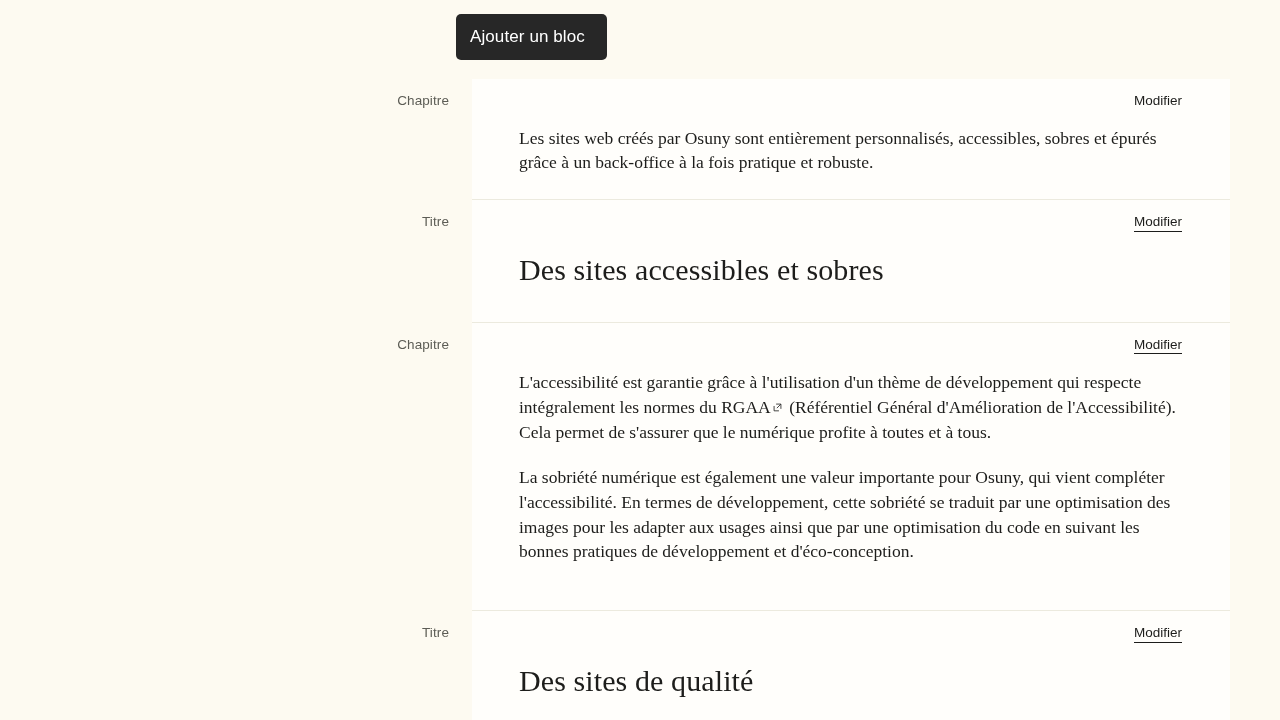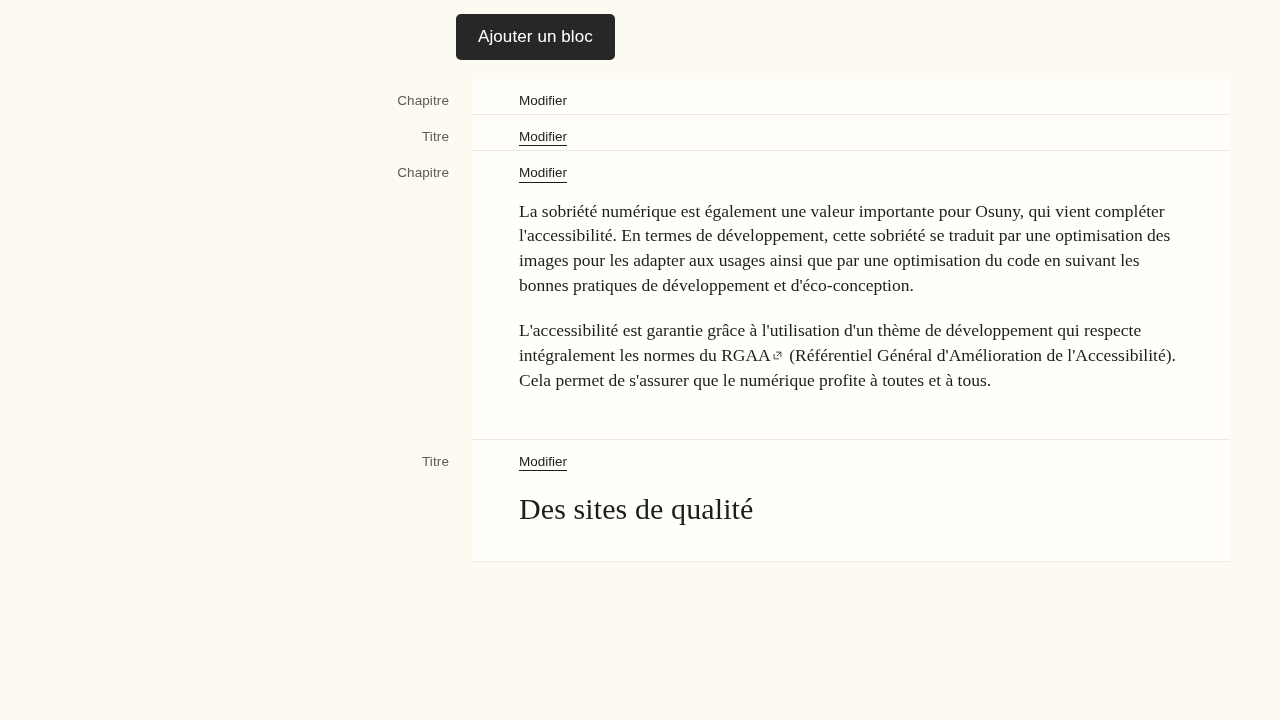--- a/index.html
+++ b/index.html
@@ -29,21 +29,21 @@
   .add-block-btn {
     margin-left: 456px;
     display: inline-block;
     background: #272727;
     color: #ffffff;
     border: none;
     border-radius: 5px;
     font-family: "Liberation Sans", sans-serif;
     font-size: 17px;
     line-height: 1;
-    padding: 14px 22px 15px 22px;
+    padding: 14px 22px 15px 14px;
     cursor: pointer;
     letter-spacing: .1px;
   }
 
   
   .blocks {
     margin-top: 19px;
   }
   .block-row {
     position: relative;
@@ -68,21 +68,21 @@
     background: #fffefb;
     border-bottom: 1px solid #eceade;
     padding: 0 48px 0 47px;
     position: relative;
   }
   .block-card.first {
     border-top: none;
   }
   .edit-link-wrap {
     display: flex;
-    justify-content: flex-start;
+    justify-content: flex-end;
     padding-top: 13px;
     padding-bottom: 4px;
     padding-right: 0px;
   }
   .edit-link {
     font-size: 13.5px;
     color: #1d1d1b;
     text-decoration: none;
     border-bottom: 1px solid #1d1d1b;
     line-height: 1.3;
@@ -151,45 +151,49 @@
   </div>
 
   <div class="blocks">
 
     <div class="block-row">
       <div class="block-label">Chapitre</div>
       <div class="block-card first">
         <div class="edit-link-wrap">
           <a class="edit-link plain">Modifier</a>
         </div>
+        <div class="block-body pad-para">
+          <p class="last">Les sites web créés par Osuny sont entièrement personnalisés, accessibles, sobres et épurés grâce à un back-office à la fois pratique et robuste.</p>
+        </div>
       </div>
     </div>
 
     <div class="block-row">
       <div class="block-label">Titre</div>
       <div class="block-card">
         <div class="edit-link-wrap">
           <a class="edit-link">Modifier</a>
         </div>
+        <h2 class="block-title">Des sites accessibles et sobres</h2>
       </div>
     </div>
 
     <div class="block-row">
       <div class="block-label">Chapitre</div>
       <div class="block-card">
         <div class="edit-link-wrap">
           <a class="edit-link">Modifier</a>
         </div>
         <div class="block-body pad-para-multi">
-          <p>La sobriété numérique est également une valeur importante pour Osuny, qui vient compléter l'accessibilité. En termes de développement, cette sobriété se traduit par une optimisation des images pour les adapter aux usages ainsi que par une optimisation du code en suivant les bonnes pratiques de développement et d'éco-conception.</p>
           <p><span>L'accessibilité est garantie grâce à l'utilisation d'un thème de développement qui respecte intégralement les normes du </span><a class="inline-link">RGAA</a><span class="ext-icon"><svg width="9" height="9" viewBox="0 0 10 10">
                   <path d="M3.5 1.2h5.3v5.3" fill="none" stroke="#1d1d1b" stroke-width="0.9"></path>
                   <path d="M8.6 1.4L4.3 5.7" fill="none" stroke="#1d1d1b" stroke-width="0.9"></path>
                   <path d="M6.6 8.7H1.2V3.3" fill="none" stroke="#1d1d1b" stroke-width="0.9"></path>
                 </svg></span><span> (Référentiel Général d'Amélioration de l'Accessibilité). Cela permet de s'assurer que le numérique profite à toutes et à tous.</span></p>
+          <p>La sobriété numérique est également une valeur importante pour Osuny, qui vient compléter l'accessibilité. En termes de développement, cette sobriété se traduit par une optimisation des images pour les adapter aux usages ainsi que par une optimisation du code en suivant les bonnes pratiques de développement et d'éco-conception.</p>
         </div>
       </div>
     </div>
 
     <div class="block-row">
       <div class="block-label">Titre</div>
       <div class="block-card">
         <div class="edit-link-wrap">
           <a class="edit-link">Modifier</a>
         </div>

